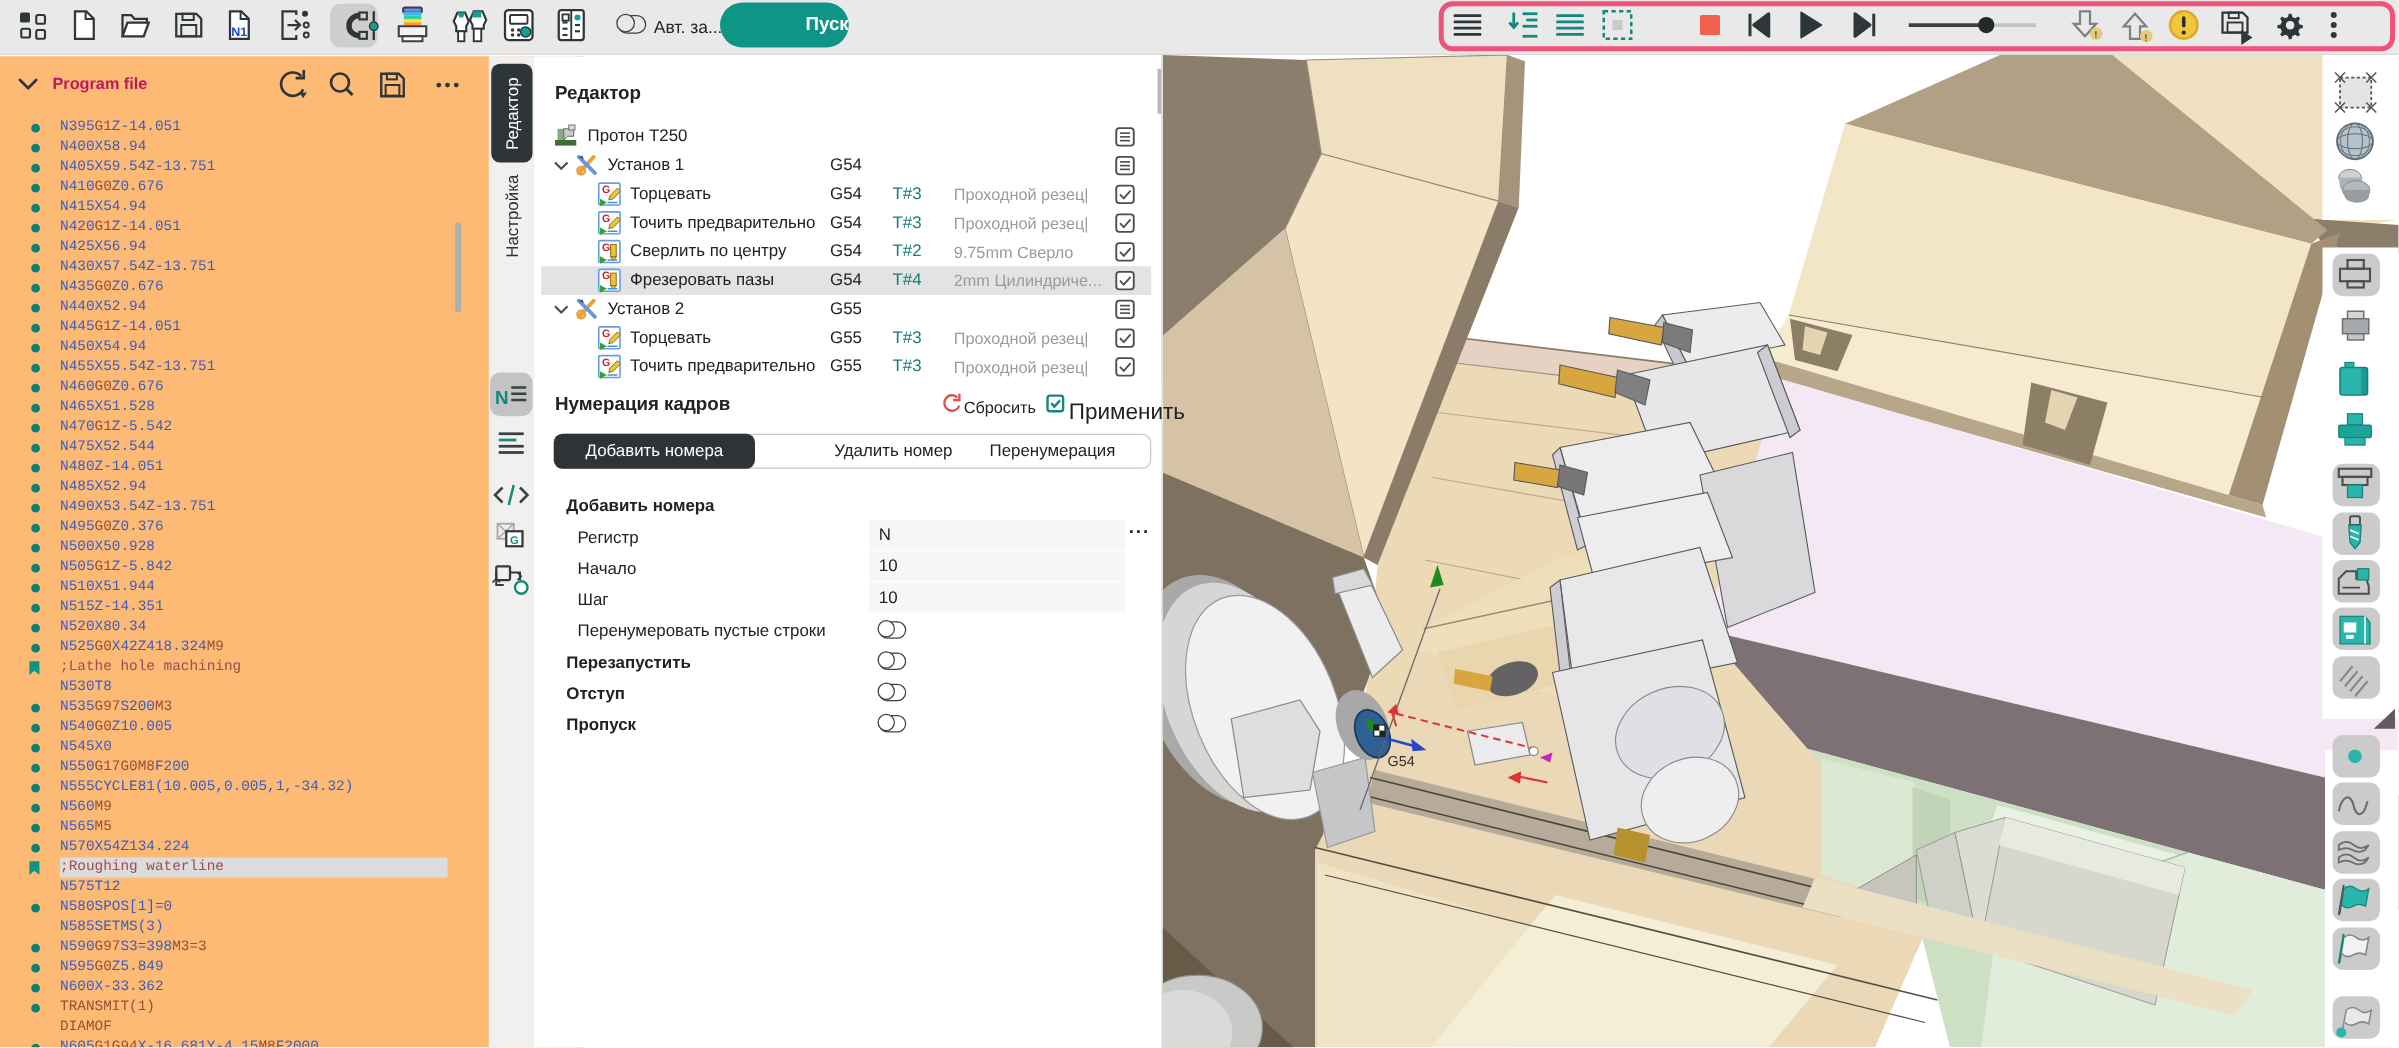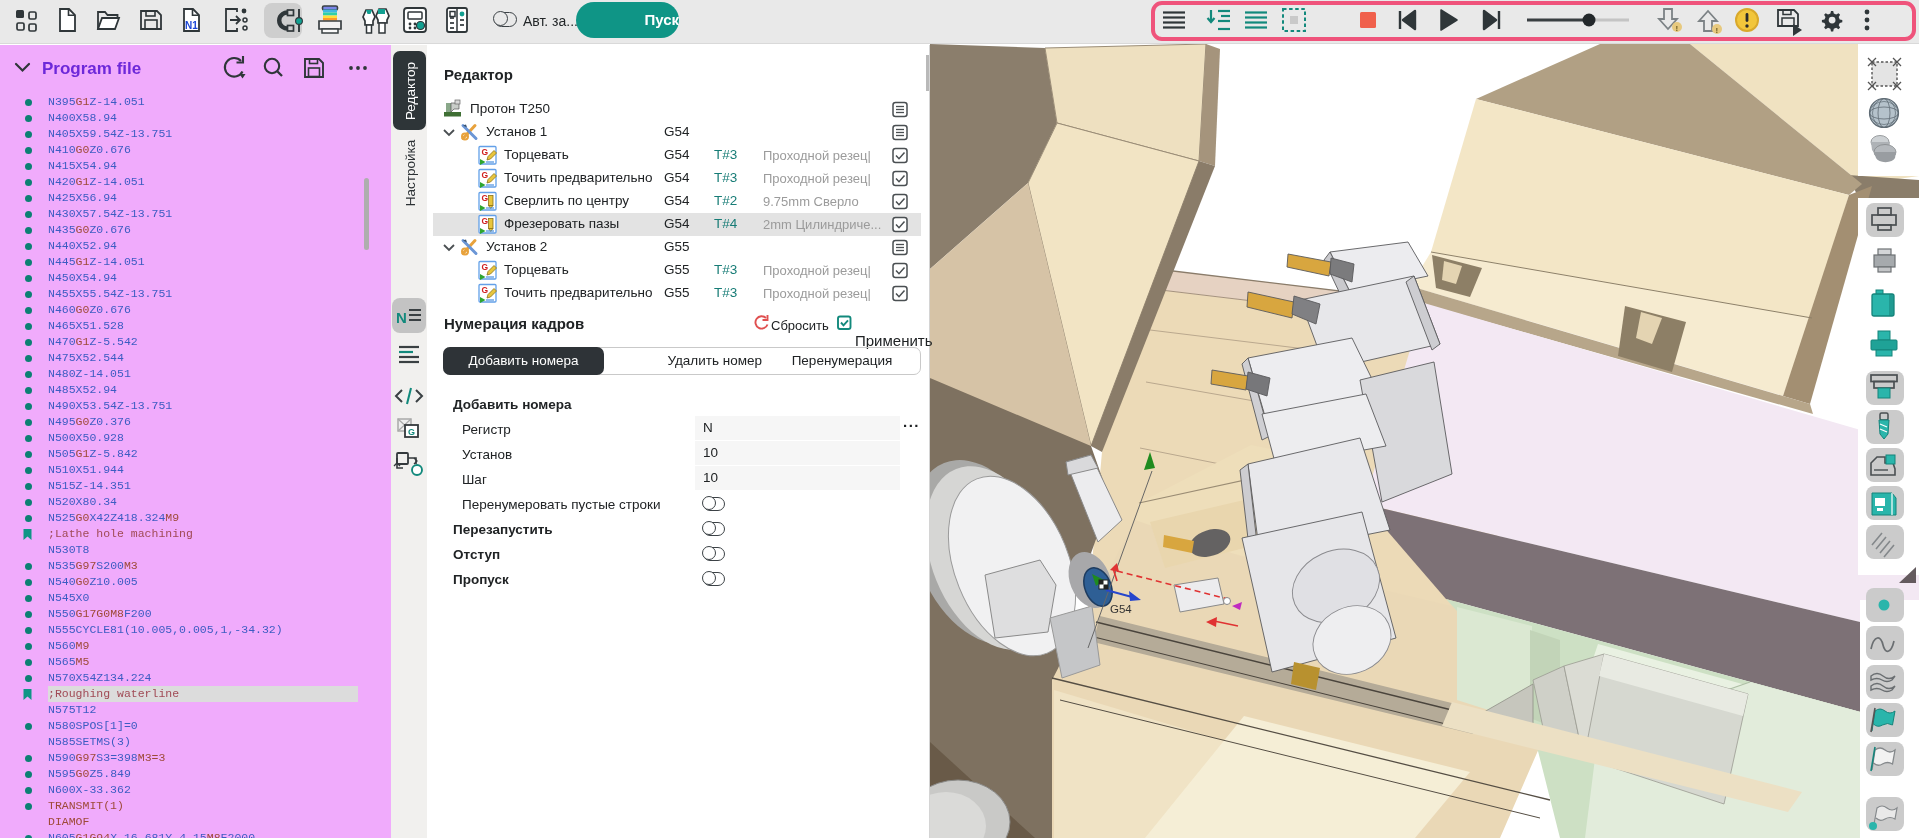--- a/index.html
+++ b/index.html
@@ -6,22 +6,22 @@
 body{font-family:"Liberation Sans",sans-serif;color:#202325;position:relative}
 #app{position:absolute;left:0;top:0;width:1919px;height:838px}
 .abs{position:absolute}
 #topbar{position:absolute;left:0;top:0;width:1919px;height:44px;background:#e9e9e9;border-bottom:1px solid #d9d9d9}
 #magbg{position:absolute;left:264px;top:3px;width:38px;height:35px;background:#cecece;border-radius:8px}
 #toggle1{position:absolute;left:494px;top:12px;width:23px;height:15px;border:1.7px solid #3c4246;border-radius:8px}
 #toggle1 i{position:absolute;left:-1.7px;top:-1.7px;width:15px;height:15px;border:1.7px solid #3c4246;border-radius:50%;background:#e9e9e9}
 #avtza{position:absolute;left:523px;top:13px;font-size:14px;color:#232729}
 #pusk{position:absolute;left:576px;top:2px;width:103px;height:36px;background:#0f9586;border-radius:18px;color:#fff;font-weight:bold;font-size:15px;text-align:right;line-height:36px}
 #annot{position:absolute;left:1151px;top:1px;width:765px;height:40px;border:4px solid #ef537b;border-radius:11px;z-index:60}
-#lpanel{position:absolute;left:0;top:45px;width:467px;height:793px;background:#f0abfc;border-right:5px solid #a16207}
-#lptitle{position:absolute;left:42px;top:59px;font-size:17px;font-weight:bold;color:#6d28d9;z-index:5}
+#lpanel{position:absolute;left:0;top:45px;width:467px;height:793px;background:#fdba74;border-right:5px solid #a16207}
+#lptitle{position:absolute;left:42px;top:59px;font-size:13px;font-weight:bold;color:#be185d;z-index:5}
 #code{position:absolute;left:0;top:49px;width:388px;height:744px;font-family:"Liberation Mono",monospace;font-size:11.5px;line-height:16px;white-space:pre;overflow:hidden}
 .ln{position:relative;height:16px;padding-left:48px;color:#3c5cc2}
 .ln .bu{position:absolute;left:25px;top:5px;width:7px;height:7px;border-radius:50%;background:#0b8073}
 .g{color:#9e4a38}
 .cm{color:#a04a55}
 .hl{background:#dcdcdc;display:inline-block;width:310px}
 #lscroll{position:absolute;left:364px;top:133px;width:5px;height:72px;background:#aeaeae;border-radius:3px}
 #strip{position:absolute;left:391px;top:45px;width:36px;height:793px;background:#f1f0ee}
 #tabEd{position:absolute;left:2px;top:6px;width:33px;height:79px;background:#2e3538;border-radius:7px;color:#fff}
 #tabEd span,#tabNa span{position:absolute;left:50%;top:50%;transform:translate(-50%,-50%) rotate(-90deg);white-space:nowrap;font-size:13.5px}
@@ -32,21 +32,21 @@
 .trow{position:absolute;left:0;width:503px;height:23px;font-size:13.5px}
 .trow .nm{position:absolute;top:3px}
 .trow .gc{position:absolute;left:237px;top:3px}
 .trow .tc{position:absolute;left:287px;top:3px;color:#177c76}
 .trow .tool{position:absolute;left:336px;top:4px;color:#9b9b9b;font-size:13px}
 .rowhl{position:absolute;left:6px;top:168px;width:488px;height:23px;background:#e3e3e3}
 #mscroll{position:absolute;left:499px;top:10px;width:3px;height:36px;background:#b9b9b9}
 #numsec{position:absolute;left:0;top:258px;width:502px;height:535px;background:#fff}
 #numtitle{position:absolute;left:17px;top:12px;font-size:15px;font-weight:bold}
 #reset{position:absolute;left:344px;top:15px;font-size:13px}
-#apply{position:absolute;left:428px;top:29px;font-size:15px}
+#apply{position:absolute;left:428px;top:16px;font-size:18px}
 #tabbar{position:absolute;left:16px;top:44px;width:478px;height:28px;border:1px solid #c9c9c9;border-radius:7px;font-size:13.5px}
 #tabbar .t1{position:absolute;left:-1px;top:-1px;width:161px;height:28px;background:#2e3337;border-radius:7px;color:#fff;text-align:center;line-height:28px}
 #tabbar .t2{position:absolute;left:160px;top:0;width:158px;height:26px;text-align:right;line-height:26px}
 #tabbar .t3{position:absolute;left:318px;top:0;width:160px;height:26px;text-align:center;line-height:26px}
 .flabel{position:absolute;font-size:13.5px}
 .finput{position:absolute;left:268px;width:205px;height:24px;background:#f6f6f6;font-size:13.5px;padding:4px 0 0 8px}
 .ftoggle{position:absolute;left:276px;width:22px;height:14px;border:1.7px solid #3c4246;border-radius:8px}
 .ftoggle i{position:absolute;left:-1.7px;top:-1.7px;width:14px;height:14px;border:1.7px solid #3c4246;border-radius:50%;background:#fff}
 #ovl{position:absolute;left:0;top:0;z-index:40;pointer-events:none}
 </style></head>
@@ -262,21 +262,21 @@
  <div id="numtitle">Нумерация кадров</div>
  <div id="reset">Сбросить</div>
  <div id="apply">Применить</div>
  <div id="tabbar">
           <div class="t1">Добавить номера</div>
           <div class="t2">Удалить номер</div>
           <div class="t3">Перенумерация</div>
         </div>
  <div class="flabel" style="left:26px;top:94px;font-weight:bold">Добавить номера</div>
  <div class="flabel" style="left:35px;top:119px">Регистр</div>
- <div class="flabel" style="left:35px;top:144px">Установ</div>
+ <div class="flabel" style="left:35px;top:144px">Начало</div>
  <div class="flabel" style="left:35px;top:169px">Шаг</div>
  <div class="flabel" style="left:35px;top:194px">Перенумеровать пустые строки</div>
  <div class="flabel" style="left:26px;top:219px;font-weight:bold">Перезапустить</div>
  <div class="flabel" style="left:26px;top:244px;font-weight:bold">Отступ</div>
  <div class="flabel" style="left:26px;top:269px;font-weight:bold">Пропуск</div>
  <div class="finput" style="top:113px">N</div>
  <div class="finput" style="top:138px">10</div>
  <div class="finput" style="top:163px">10</div>
  <div style="position:absolute;left:476px;top:110px;font-size:15px;letter-spacing:1.5px;font-weight:bold">...</div>
  <div class="ftoggle" style="top:194px">

